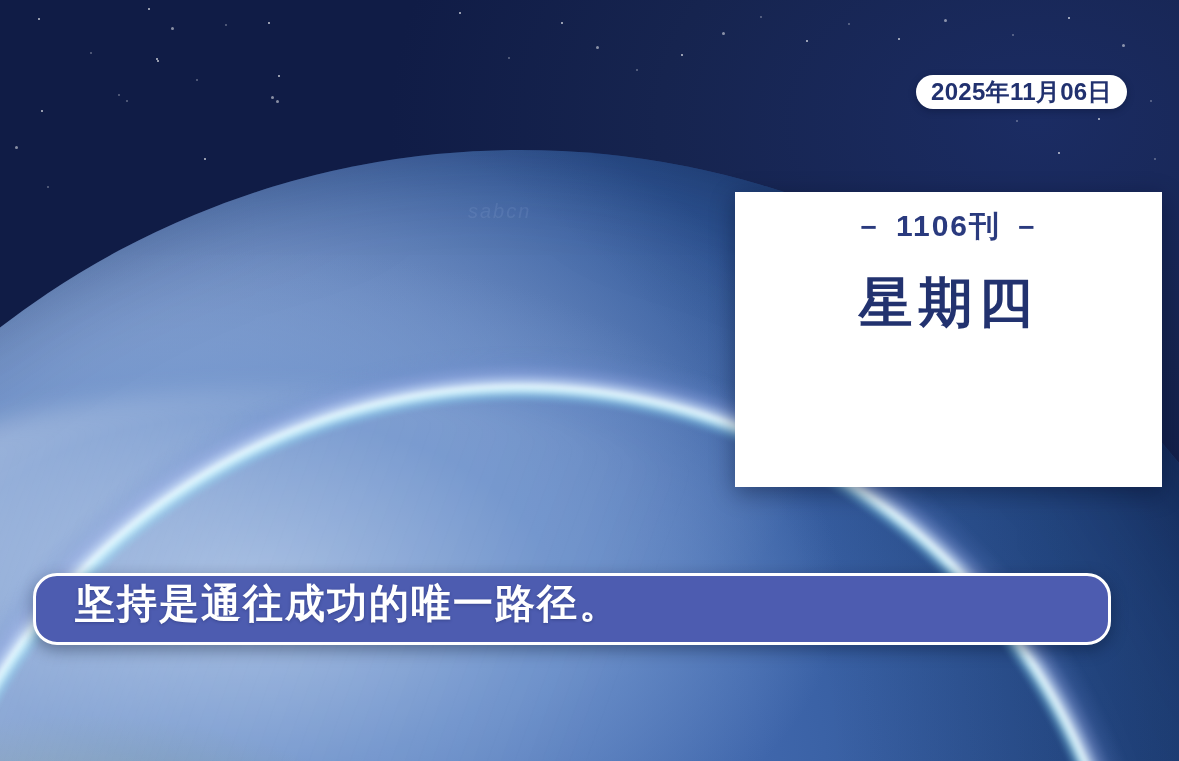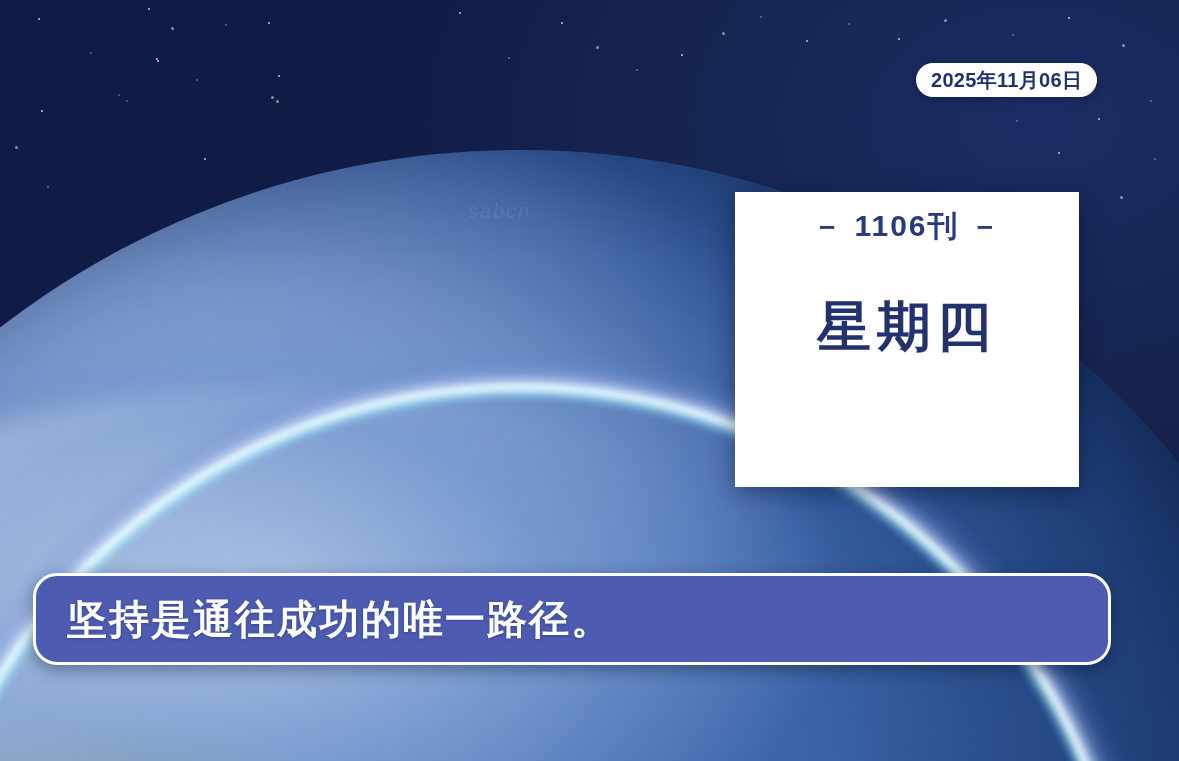--- a/index.html
+++ b/index.html
@@ -172,29 +172,29 @@
     color: #ffffff;
     margin-top: 10px;
     margin-left: -22px;
     text-shadow: 0 3px 12px rgba(10,22,60,.45);
   }
 
   
   .date-badge {
     position: absolute;
     left: 916px;
-    top: 63px;
+    top: 75px;
     height: 34px;
     padding: 0 15px;
     display: flex;
     align-items: center;
     background: #ffffff;
     border-radius: 17px;
     color: #21316f;
-    font-size: 20px;
+    font-size: 24px;
     font-weight: 700;
     letter-spacing: .3px;
     box-shadow: 0 2px 7px rgba(6,14,40,.35);
     white-space: nowrap;
   }
 
   .tagline {
     position: absolute;
     left: 735px;
     top: 140px;
@@ -223,38 +223,38 @@
     font-weight: 700;
     color: #ffffff;
     letter-spacing: 1px;
     text-shadow: 0 2px 6px rgba(8,18,52,.5);
   }
 
   .info-card {
     position: absolute;
     left: 735px;
     top: 192px;
-    width: 344px;
+    width: 427px;
     height: 295px;
     background: #ffffff;
     box-shadow: 0 6px 22px rgba(5,12,38,.42);
     display: flex;
     flex-direction: column;
     align-items: center;
     padding-top: 14px;
   }
   .issue {
     font-size: 30px;
     font-weight: 700;
     color: #2a3a7e;
     letter-spacing: 2px;
     white-space: nowrap;
   }
   .weekday {
-    margin-top: 44px;
+    margin-top: 20px;
     font-size: 54px;
     font-weight: 700;
     color: #22326f;
     letter-spacing: 6px;
     white-space: nowrap;
   }
   .lunar {
     margin-top: 22px;
     font-size: 62px;
     font-weight: 700;
@@ -262,27 +262,27 @@
     letter-spacing: 6px;
     white-space: nowrap;
   }
 
   
   .quote-bar {
     position: absolute;
     left: 33px;
     top: 573px;
     width: 1078px;
-    height: 92px;
+    height: 72px;
     background: #4d5cb0;
     border: 3px solid #ffffff;
     border-radius: 24px;
     display: flex;
-    align-items: center;
-    padding-left: 31px;
+    align-items: flex-start;
+    padding-left: 39px;
     box-shadow: 0 5px 16px rgba(6,14,40,.40);
   }
   .quote-text {
     color: #ffffff;
     font-size: 40px;
     font-weight: 700;
     letter-spacing: 2px;
     white-space: nowrap;
     text-shadow: 0 1px 3px rgba(20,32,80,.35);
   }

